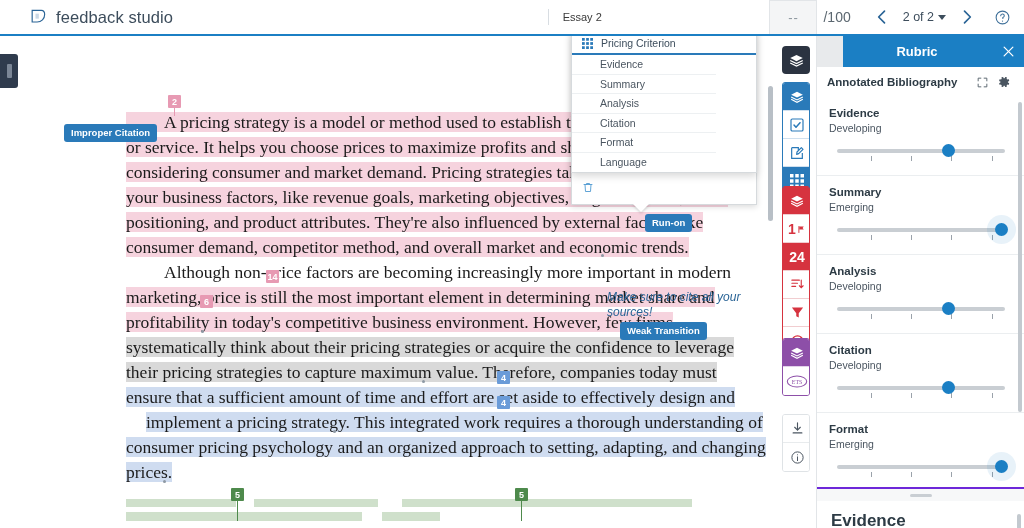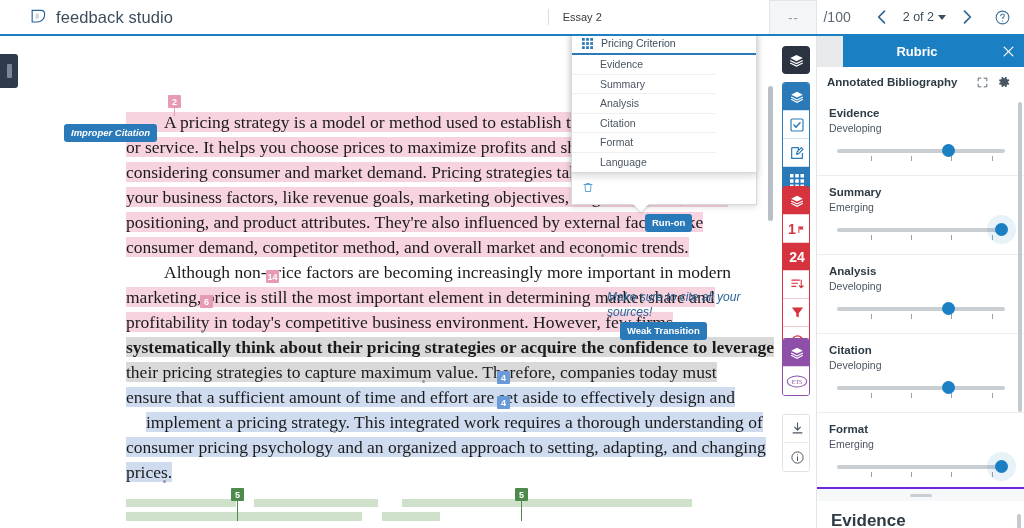--- a/index.html
+++ b/index.html
@@ -322,21 +322,21 @@
     <div class="line" style="top:72px;"><span class="hl-pink indent">A pricing strategy is a model or method used to establish the best pr</span></div>
     <div class="line" style="top:97px;"><span class="hl-pink">or service. It helps you choose prices to maximize profits and shareholder v</span></div>
     <div class="line" style="top:122px;"><span class="hl-pink">considering consumer and market demand. Pricing strategies take into acc</span></div>
     <div class="line" style="top:147px;"><span class="hl-pink">your business factors, like revenue goals, marketing objectives, target audience, brand</span></div>
     <div class="line" style="top:172px;"><span class="hl-pink">positioning, and product attributes. They're also influenced by external factors like</span></div>
     <div class="line" style="top:197px;"><span class="hl-pink">consumer demand, competitor method, and overall market and economic trends.</span></div>
 
     <div class="line indent" style="top:222px;"><span>Although non-price factors are becoming increasingly more important in modern</span></div>
     <div class="line" style="top:247px;"><span class="hl-pink">marketing, price is still the most important element in determining market share and</span></div>
     <div class="line" style="top:272px;"><span class="hl-pink">profitability in today's competitive business environment.   However, few firms</span></div>
-    <div class="line" style="top:297px;font-weight:bold;"><span class="hl-gray">systematically think about their pricing strategies or acquire the confidence to leverage</span></div>
+    <div class="line" style="top:297px;"><span class="hl-gray">systematically think about their pricing strategies or acquire the confidence to leverage</span></div>
     <div class="line" style="top:322px;"><span class="hl-gray">their pricing strategies to capture maximum value.    Therefore, companies today must</span></div>
     <div class="line" style="top:347px;"><span class="hl-blue">ensure that a sufficient amount of time and effort are set aside to effectively design and</span></div>
     <div class="line" style="top:372px;margin-left:20px;"><span class="hl-blue">implement a pricing strategy.    This integrated work requires a thorough understanding of</span></div>
     <div class="line" style="top:422px;"><span class="hl-blue">prices.</span></div>
     <div class="line" style="top:397px;"><span class="hl-blue">consumer pricing psychology and an organized approach to setting, adapting, and changing</span></div>
 
     <div style="position:absolute;left:104px;top:461px;width:110px;height:8px;background:#cfe0cb;"></div>
     <div style="position:absolute;left:232px;top:461px;width:124px;height:8px;background:#cfe0cb;"></div>
     <div style="position:absolute;left:380px;top:461px;width:290px;height:8px;background:#cfe0cb;"></div>
     <div style="position:absolute;left:104px;top:474px;width:236px;height:9px;background:#cfe0cb;"></div>
@@ -354,21 +354,21 @@
     <div class="marker-stem" style="left:152px;top:70px;height:8px;background:#e79ab3;"></div>
     <div class="marker-stem" style="left:215px;top:463px;height:20px;background:#4e8a4c;"></div>
     <div class="marker-stem" style="left:499px;top:463px;height:20px;background:#4e8a4c;"></div>
 
     <div class="anchor-dot" style="left:179px;top:292px;"></div>
     <div class="anchor-dot" style="left:579px;top:216px;"></div>
     <div class="anchor-dot" style="left:400px;top:342px;"></div>
     <div class="anchor-dot" style="left:311px;top:392px;"></div>
     <div class="anchor-dot" style="left:141px;top:442px;"></div>
 
-    <div class="bubble" style="left:42px;top:86px;font-style:italic;">Improper Citation</div>
+    <div class="bubble" style="left:42px;top:86px;">Improper Citation</div>
     <div class="bubble" style="left:623px;top:176px;">Run-on</div>
     <div class="bubble" style="left:598px;top:284px;">Weak Transition</div>
 
     <div class="inline-note" style="left:585px;top:204px;margin-top:48px;">Make sure to cite all your sources!</div>
   </div>
 </div>
 
 <div class="comment-card">
   <div class="comment-card-body">re
 s

